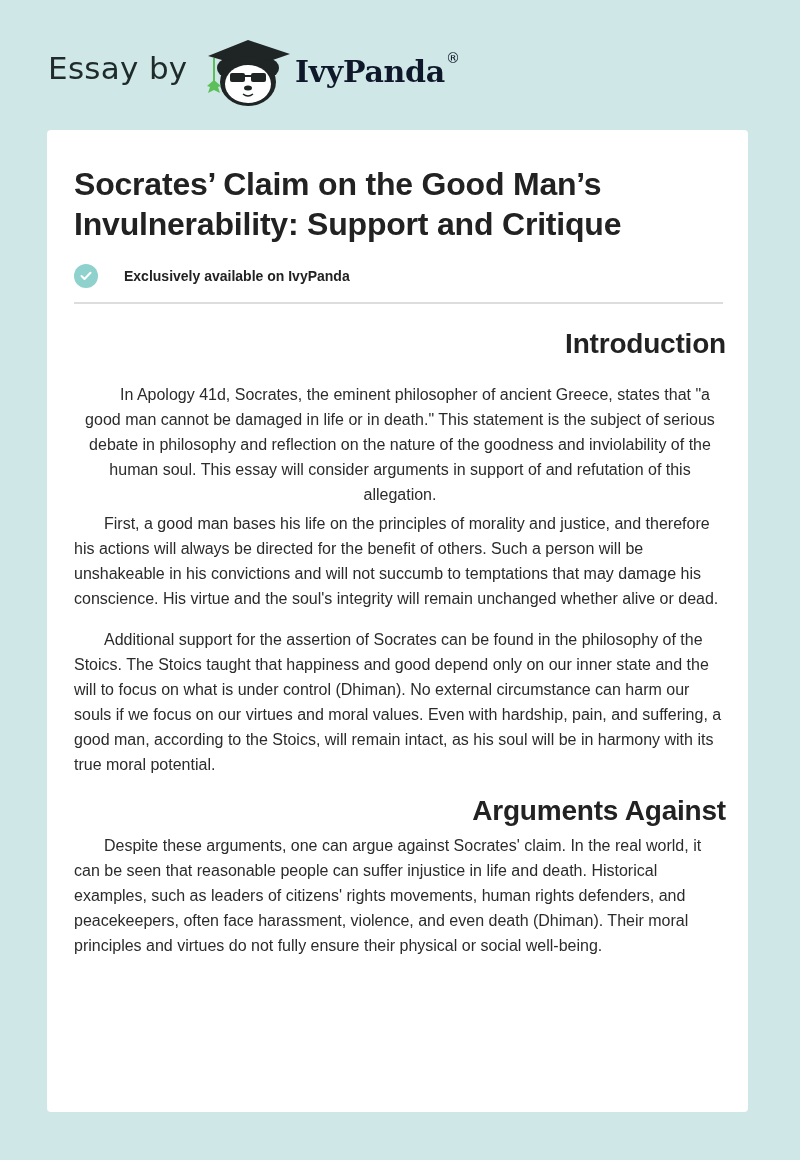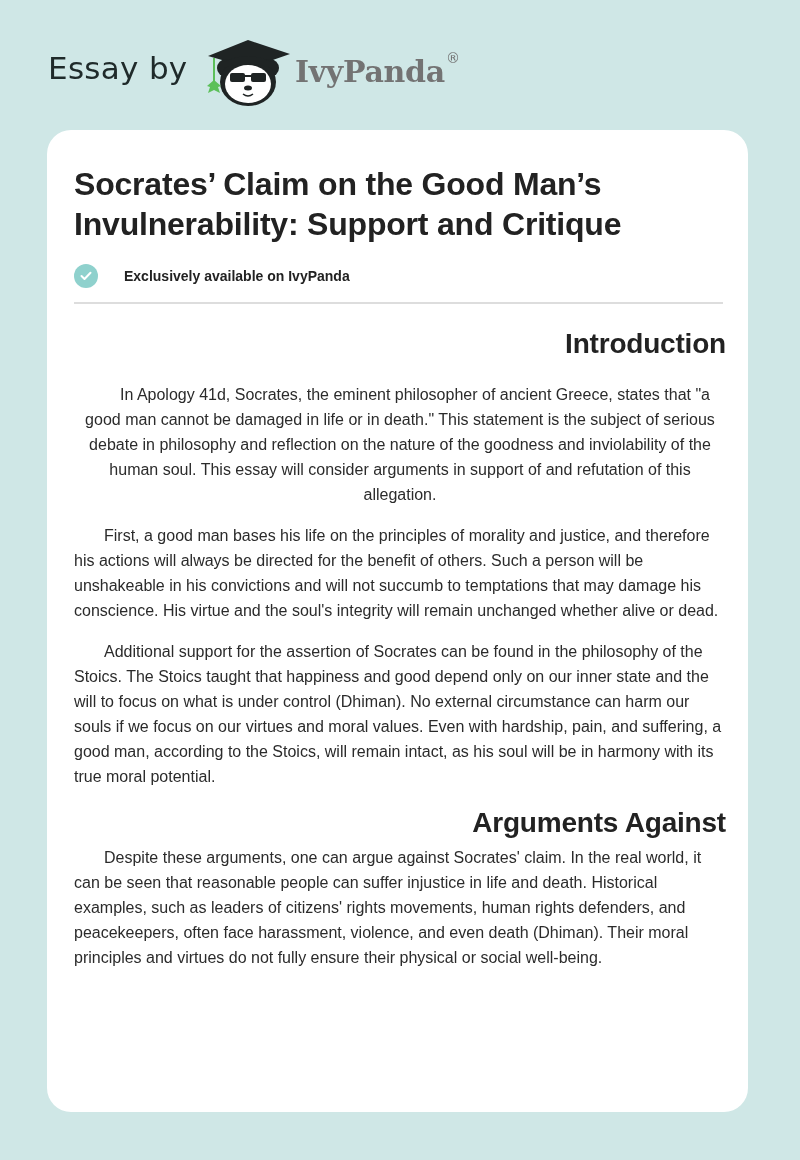--- a/index.html
+++ b/index.html
@@ -37,40 +37,40 @@
       width: 88px;
       height: 72px;
     }
     .brand {
       position: absolute;
       left: 295px;
       top: 54px;
       font-family: "DejaVu Serif", serif;
       font-weight: bold;
       font-size: 30px;
-      color: #737373;
+      color: #0f172a;
       letter-spacing: -0.3px;
     }
     .brand sup {
       font-size: 14px;
       font-family: "DejaVu Sans", sans-serif;
       font-weight: normal;
       vertical-align: top;
       position: relative;
       top: -4px;
       margin-left: 1px;
     }
     .card {
       position: absolute;
       left: 47px;
       top: 130px;
       width: 701px;
       height: 982px;
       background: #ffffff;
-      border-radius: 24px;
+      border-radius: 4px;
     }
     .title {
       position: absolute;
       left: 27px;
       top: 34px;
       width: 650px;
       margin: 0;
       font-size: 32px;
       line-height: 40px;
       font-weight: bold;
@@ -127,21 +127,21 @@
     .para {
       margin: 0;
       font-size: 16px;
       line-height: 25px;
       color: #2b2b2b;
       text-indent: 30px;
     }
     .h-intro { margin-top: 0; }
     .p-intro { margin-top: 16px; text-align: center; }
     .h-for { margin-top: 13px; }
-    .p-for1 { margin-top: 16px; }
+    .p-for1 { margin-top: 4px; }
     .p-for2 { margin-top: 16px; }
     .h-against { margin-top: 12px; }
     .p-against { margin-top: 0; }
   </style>
 </head>
 <body>
 
 <div class="header">
   <div class="essay-by">Essay by</div>
   <div class="logo-icon">

